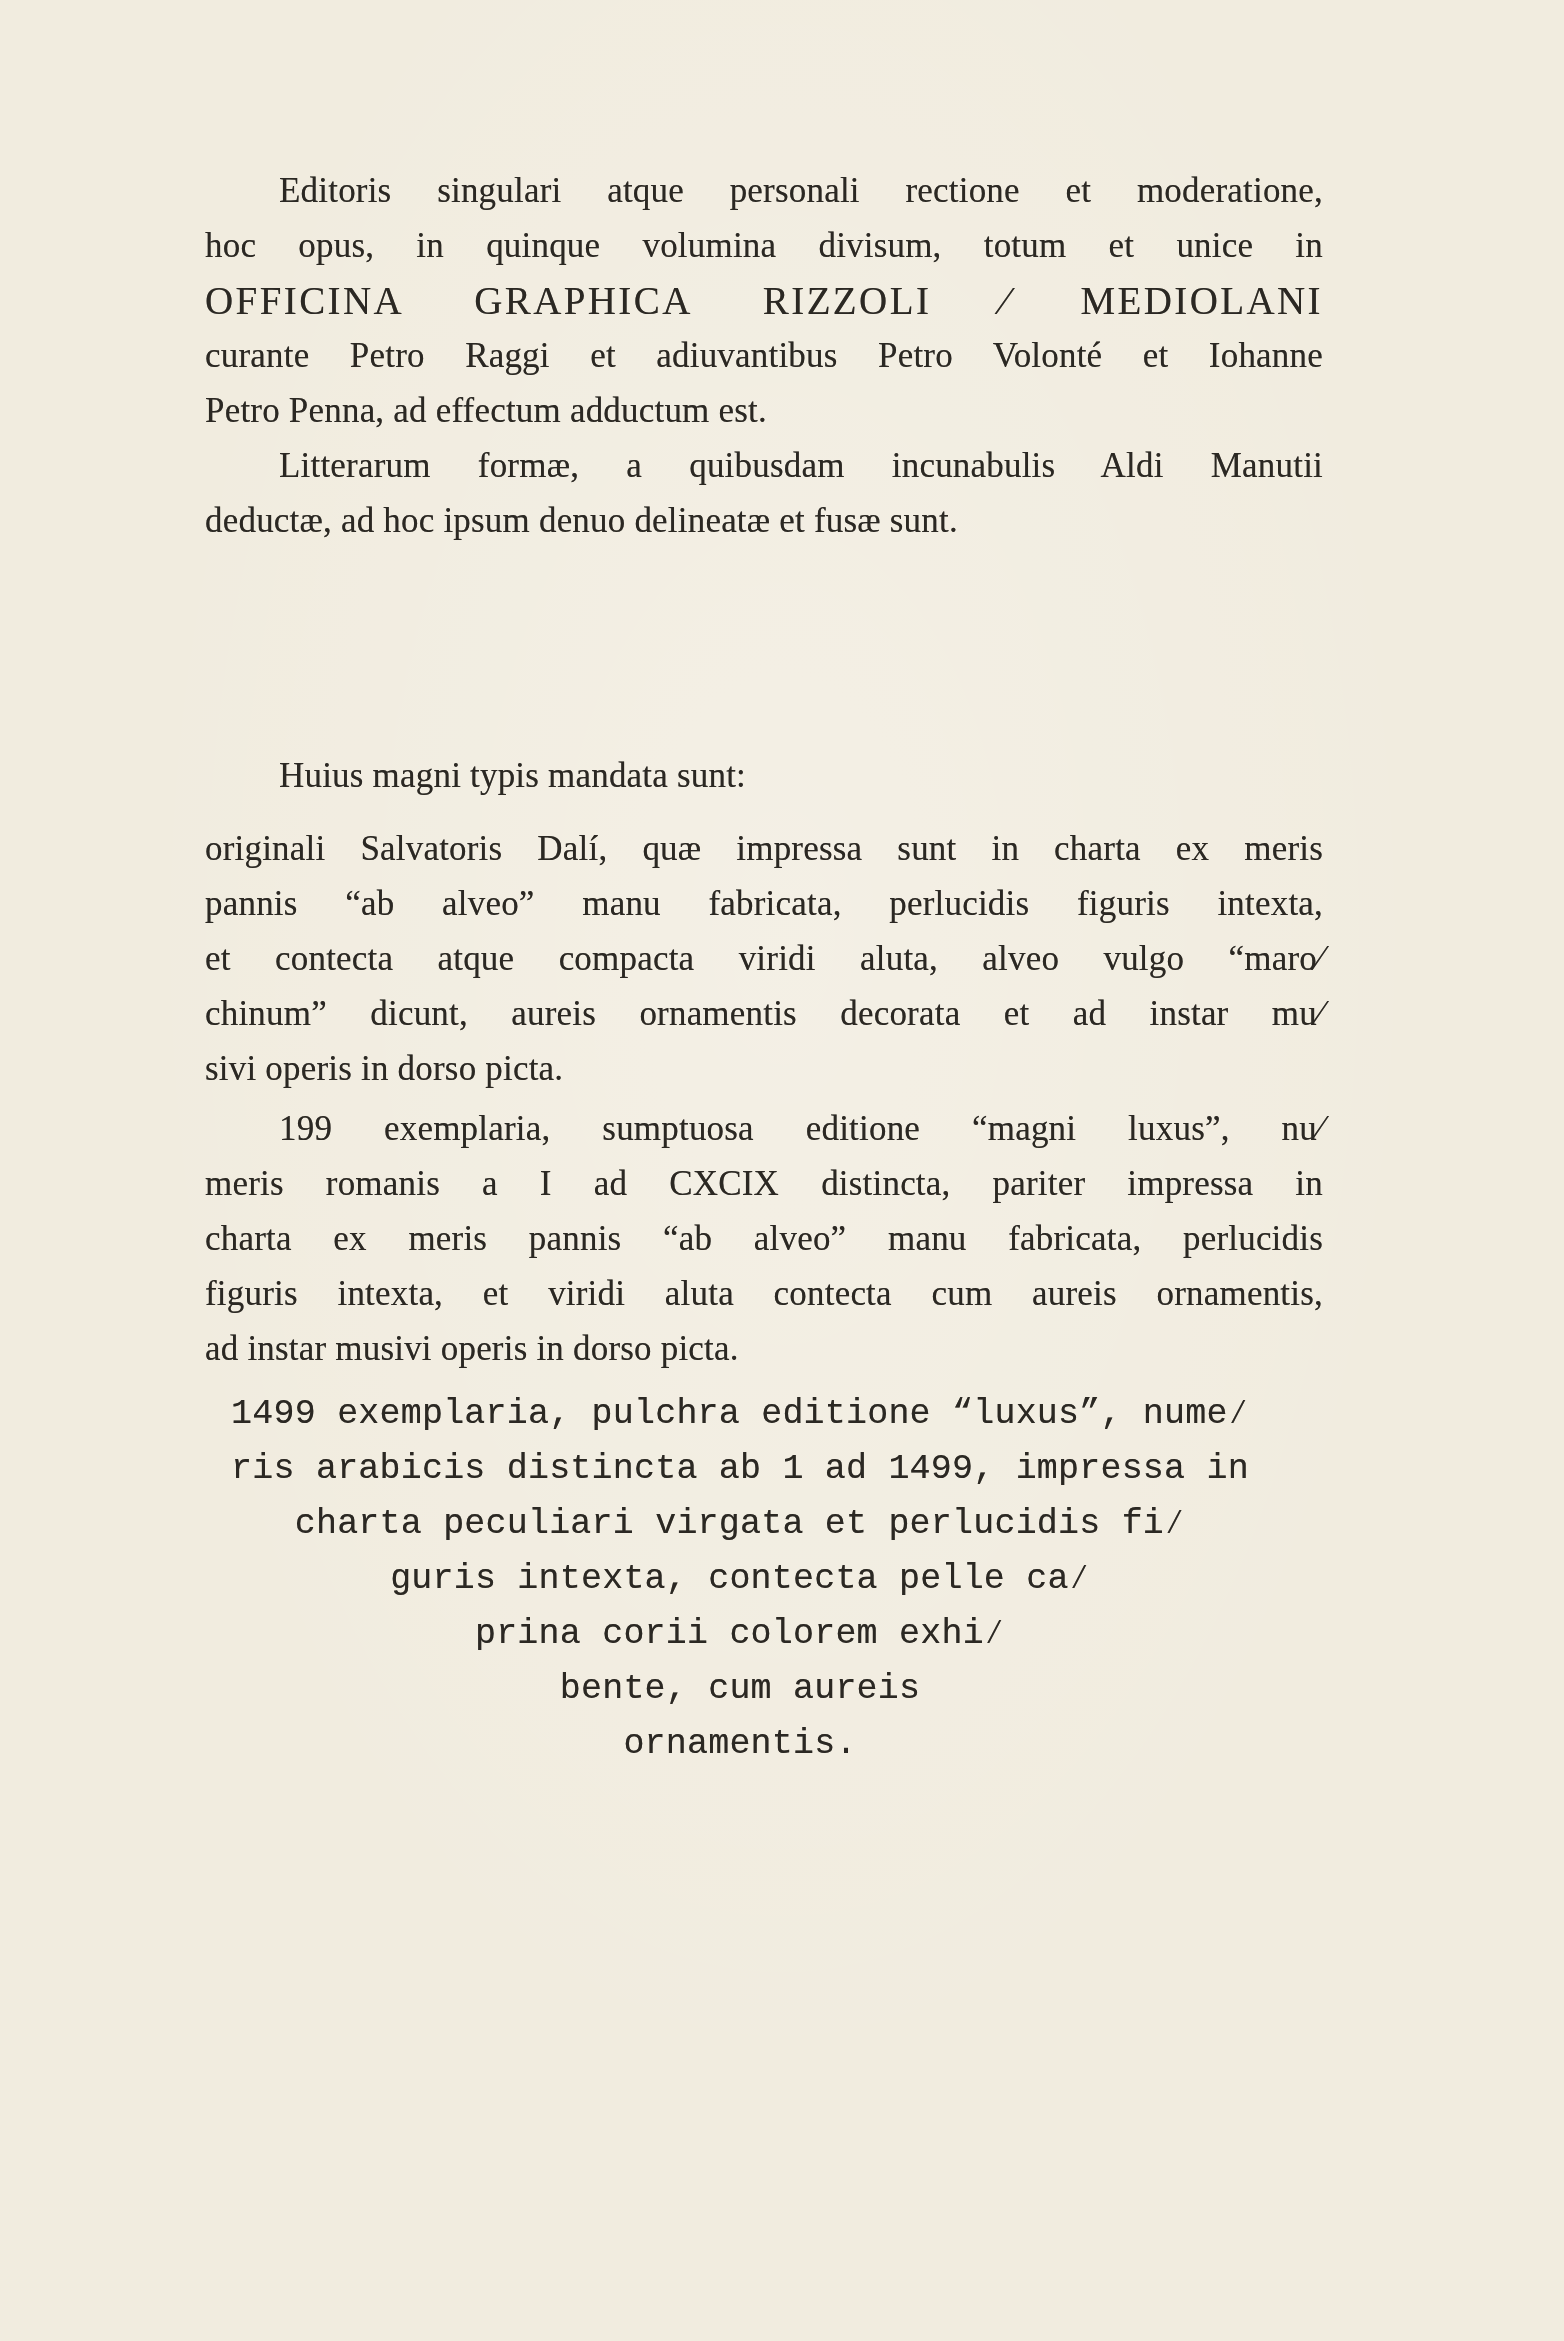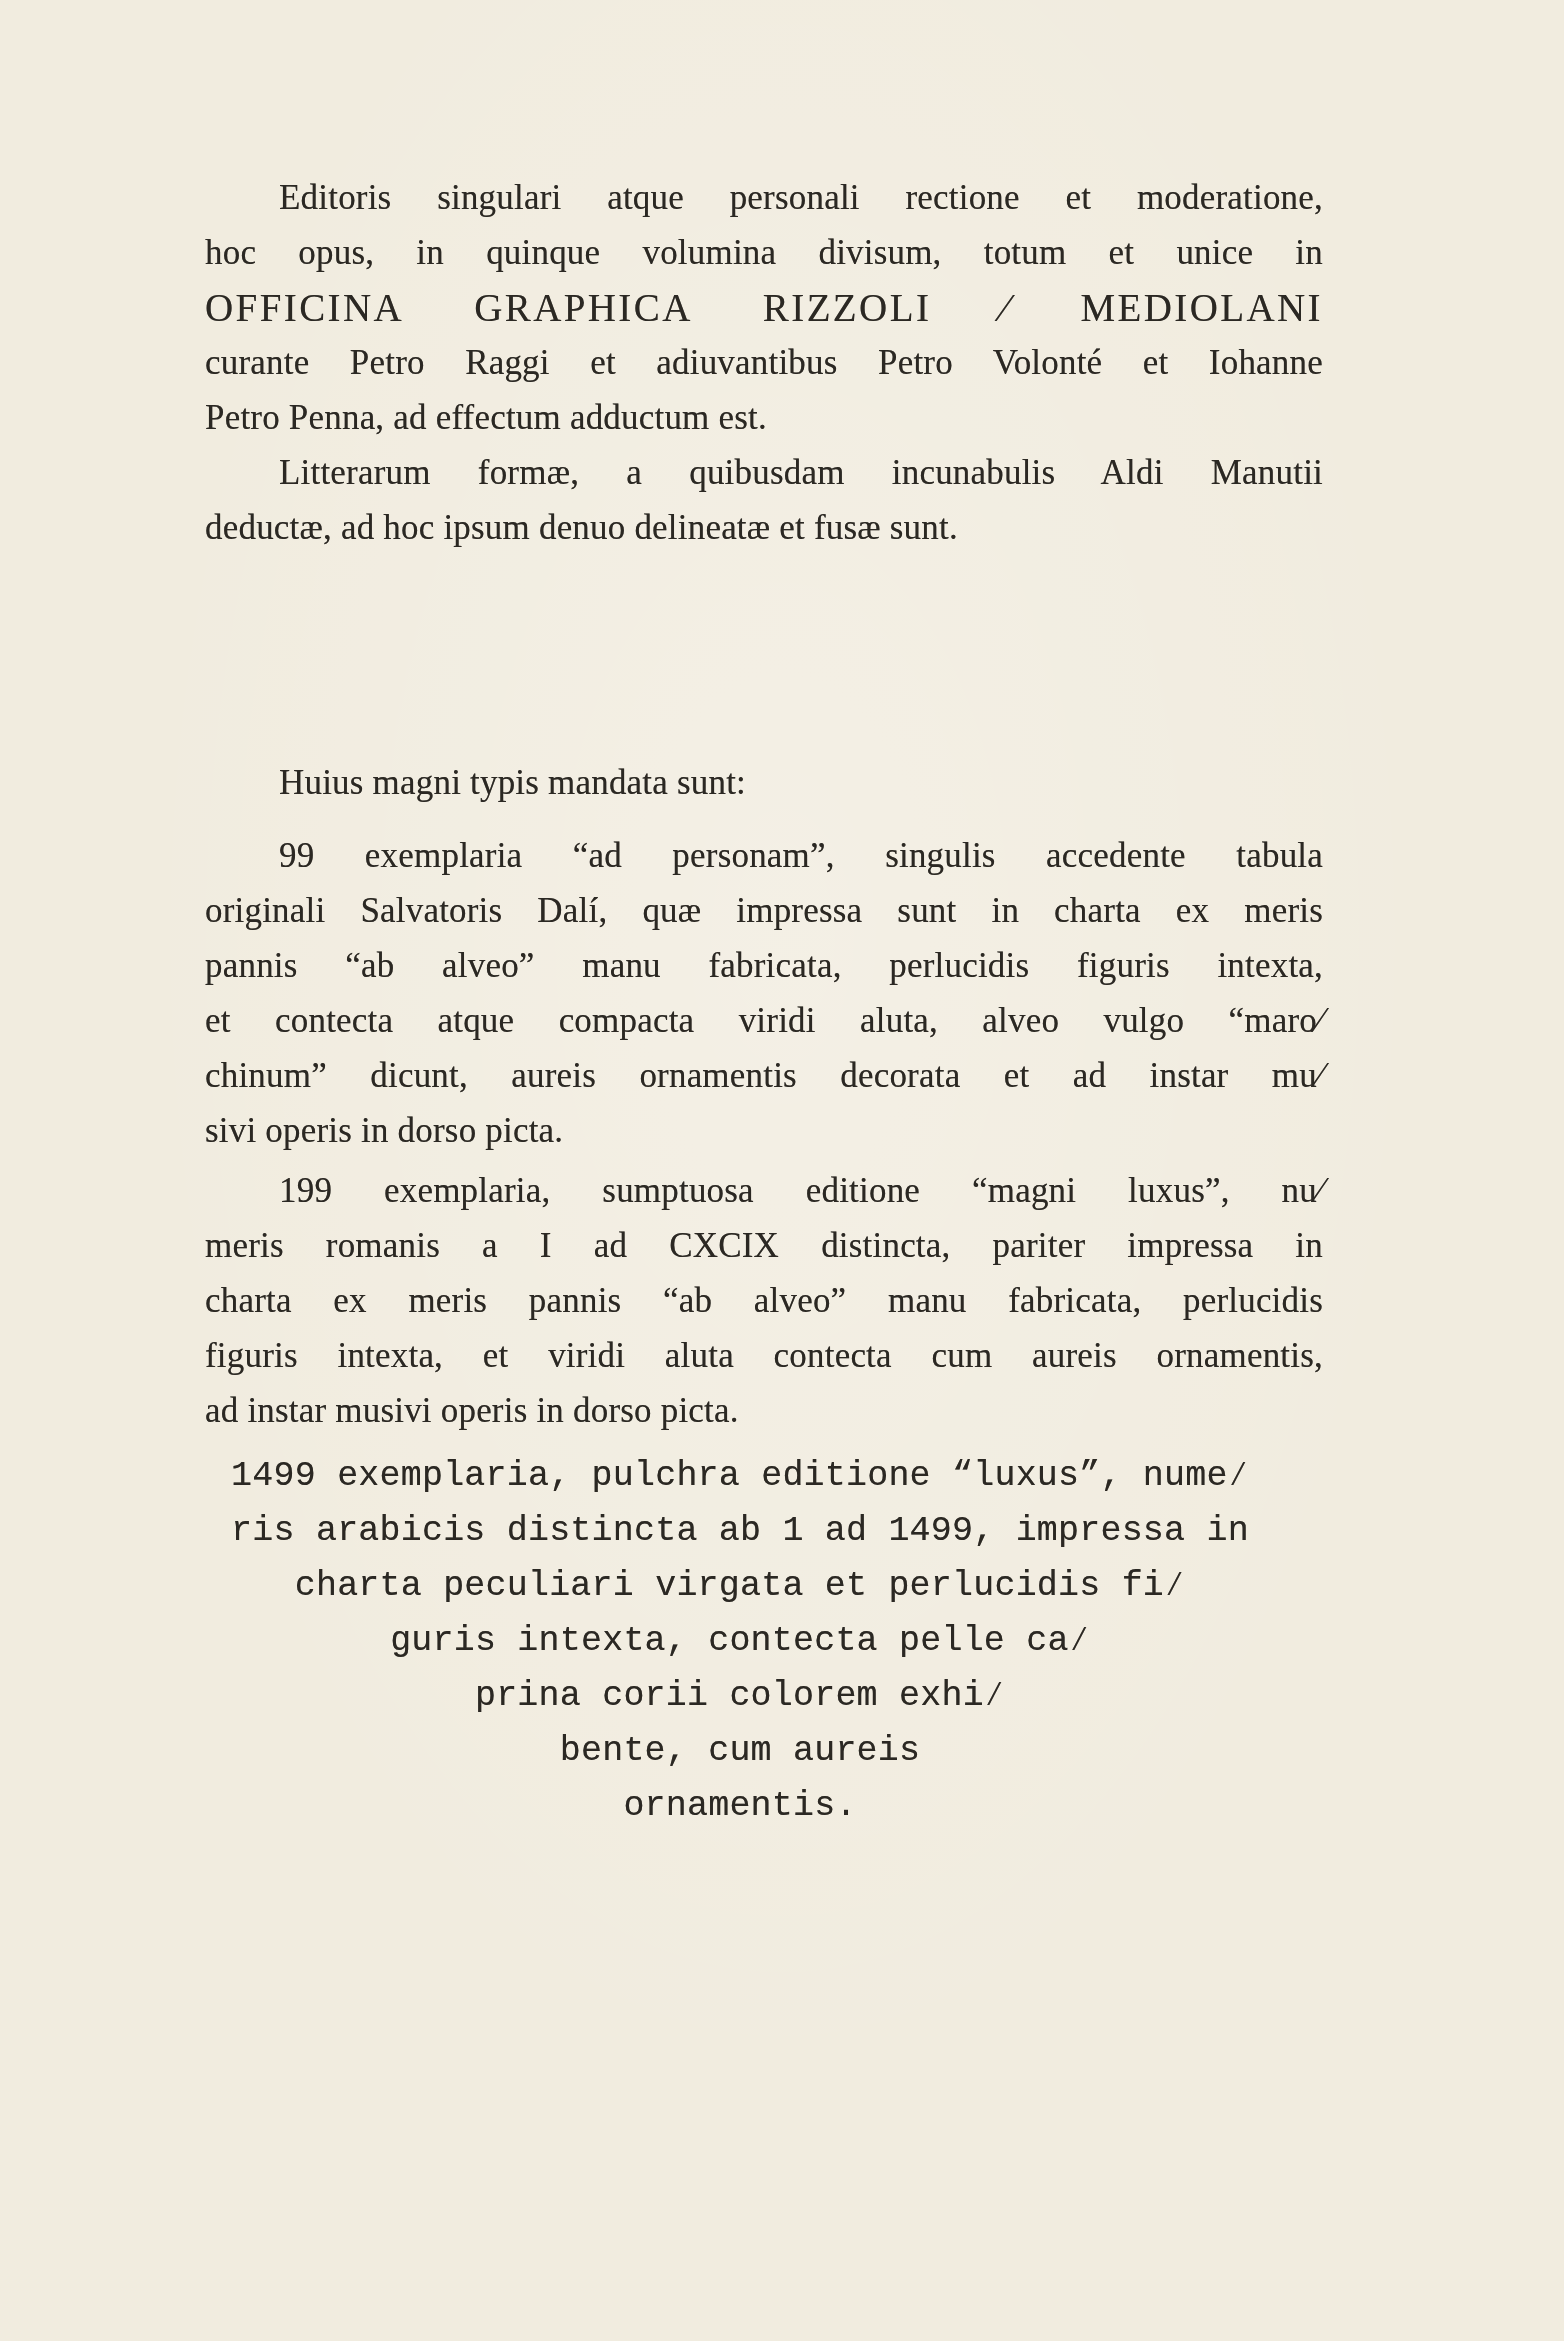--- a/index.html
+++ b/index.html
@@ -19,21 +19,21 @@
     position: relative;
     width: 1565px;
     height: 2342px;
     background:
       radial-gradient(ellipse at 50% 40%, rgba(255,255,255,0.20) 0%, rgba(0,0,0,0.0) 60%),
       var(--paper);
   }
   .text-column {
     position: absolute;
     left: 205px;
-    top: 170px;
+    top: 163px;
     width: 1118px;
   }
   .block { display: block; }
   
   section[data-name="edition-heading"] { margin-top: 200px; }
   section[data-name="edition-99"]      { margin-top: 17.7px; }
   section[data-name="edition-199"]     { margin-top: 5.6px; }
   section[data-name="edition-1499"]    { margin-top: 10.5px; }
 
   .line {
@@ -85,21 +85,20 @@
         <div class="line" data-name="text-line">Petro Penna, ad effectum adductum est.</div>
       </section>
       <section class="block" data-name="colophon-typeface">
         <div class="line indent just" data-name="text-line">Litterarum formæ, a quibusdam incunabulis Aldi Manutii</div>
         <div class="line" data-name="text-line">deductæ, ad hoc ipsum denuo delineatæ et fusæ sunt.</div>
       </section>
       <section class="block" data-name="edition-heading">
         <div class="line indent" data-name="text-line">Huius magni typis mandata sunt:</div>
       </section>
       <section class="block" data-name="edition-99">
-        <div class="line indent just" data-name="text-line">99 exemplaria “ad personam”, singulis accedente tabula</div>
         <div class="line just" data-name="text-line">originali Salvatoris Dalí, quæ impressa sunt in charta ex meris</div>
         <div class="line just" data-name="text-line">pannis “ab alveo” manu fabricata, perlucidis figuris intexta,</div>
         <div class="line just" data-name="text-line">et contecta atque compacta viridi aluta, alveo vulgo “maro⁄</div>
         <div class="line just" data-name="text-line">chinum” dicunt, aureis ornamentis decorata et ad instar mu⁄</div>
         <div class="line" data-name="text-line">sivi operis in dorso picta.</div>
       </section>
       <section class="block" data-name="edition-199">
         <div class="line indent just" data-name="text-line">199 exemplaria, sumptuosa editione “magni luxus”, nu⁄</div>
         <div class="line just" data-name="text-line">meris romanis a I ad CXCIX distincta, pariter impressa in</div>
         <div class="line just" data-name="text-line">charta ex meris pannis “ab alveo” manu fabricata, perlucidis</div>

